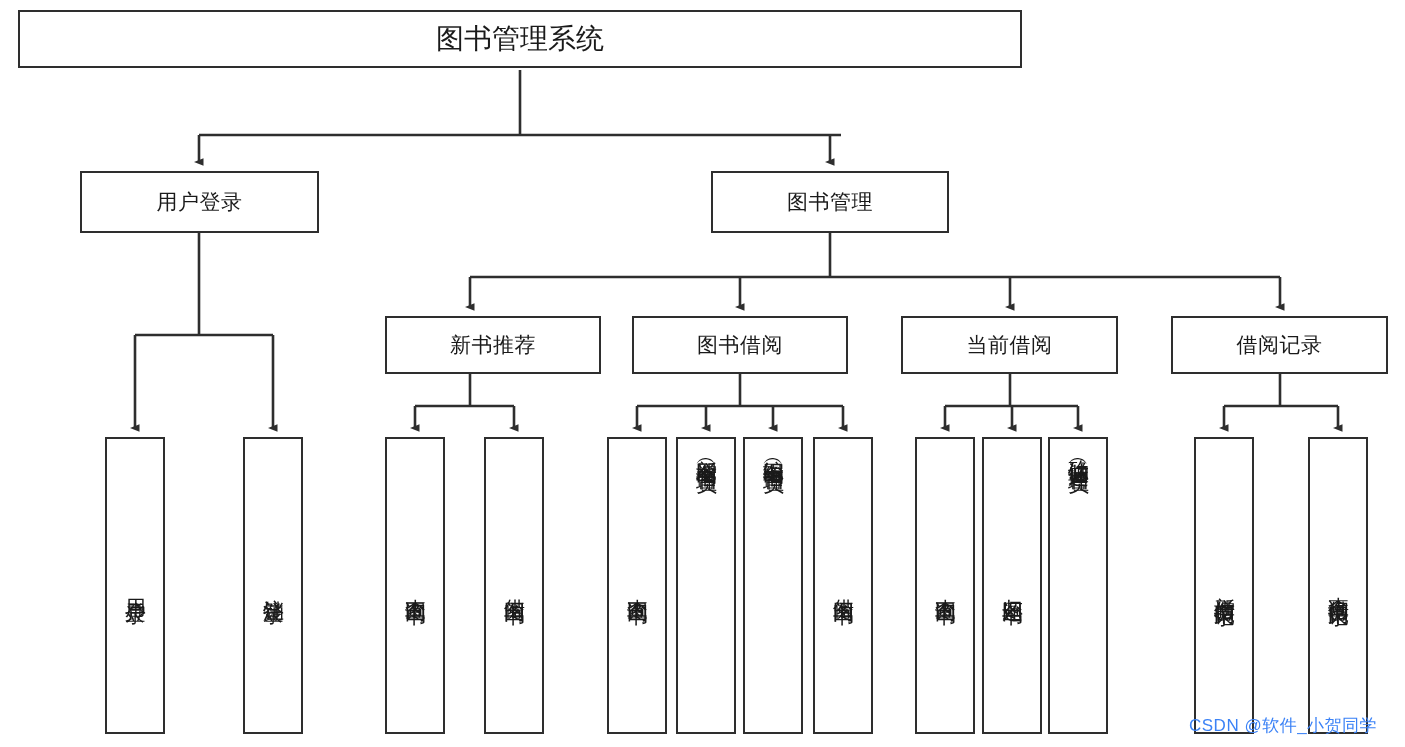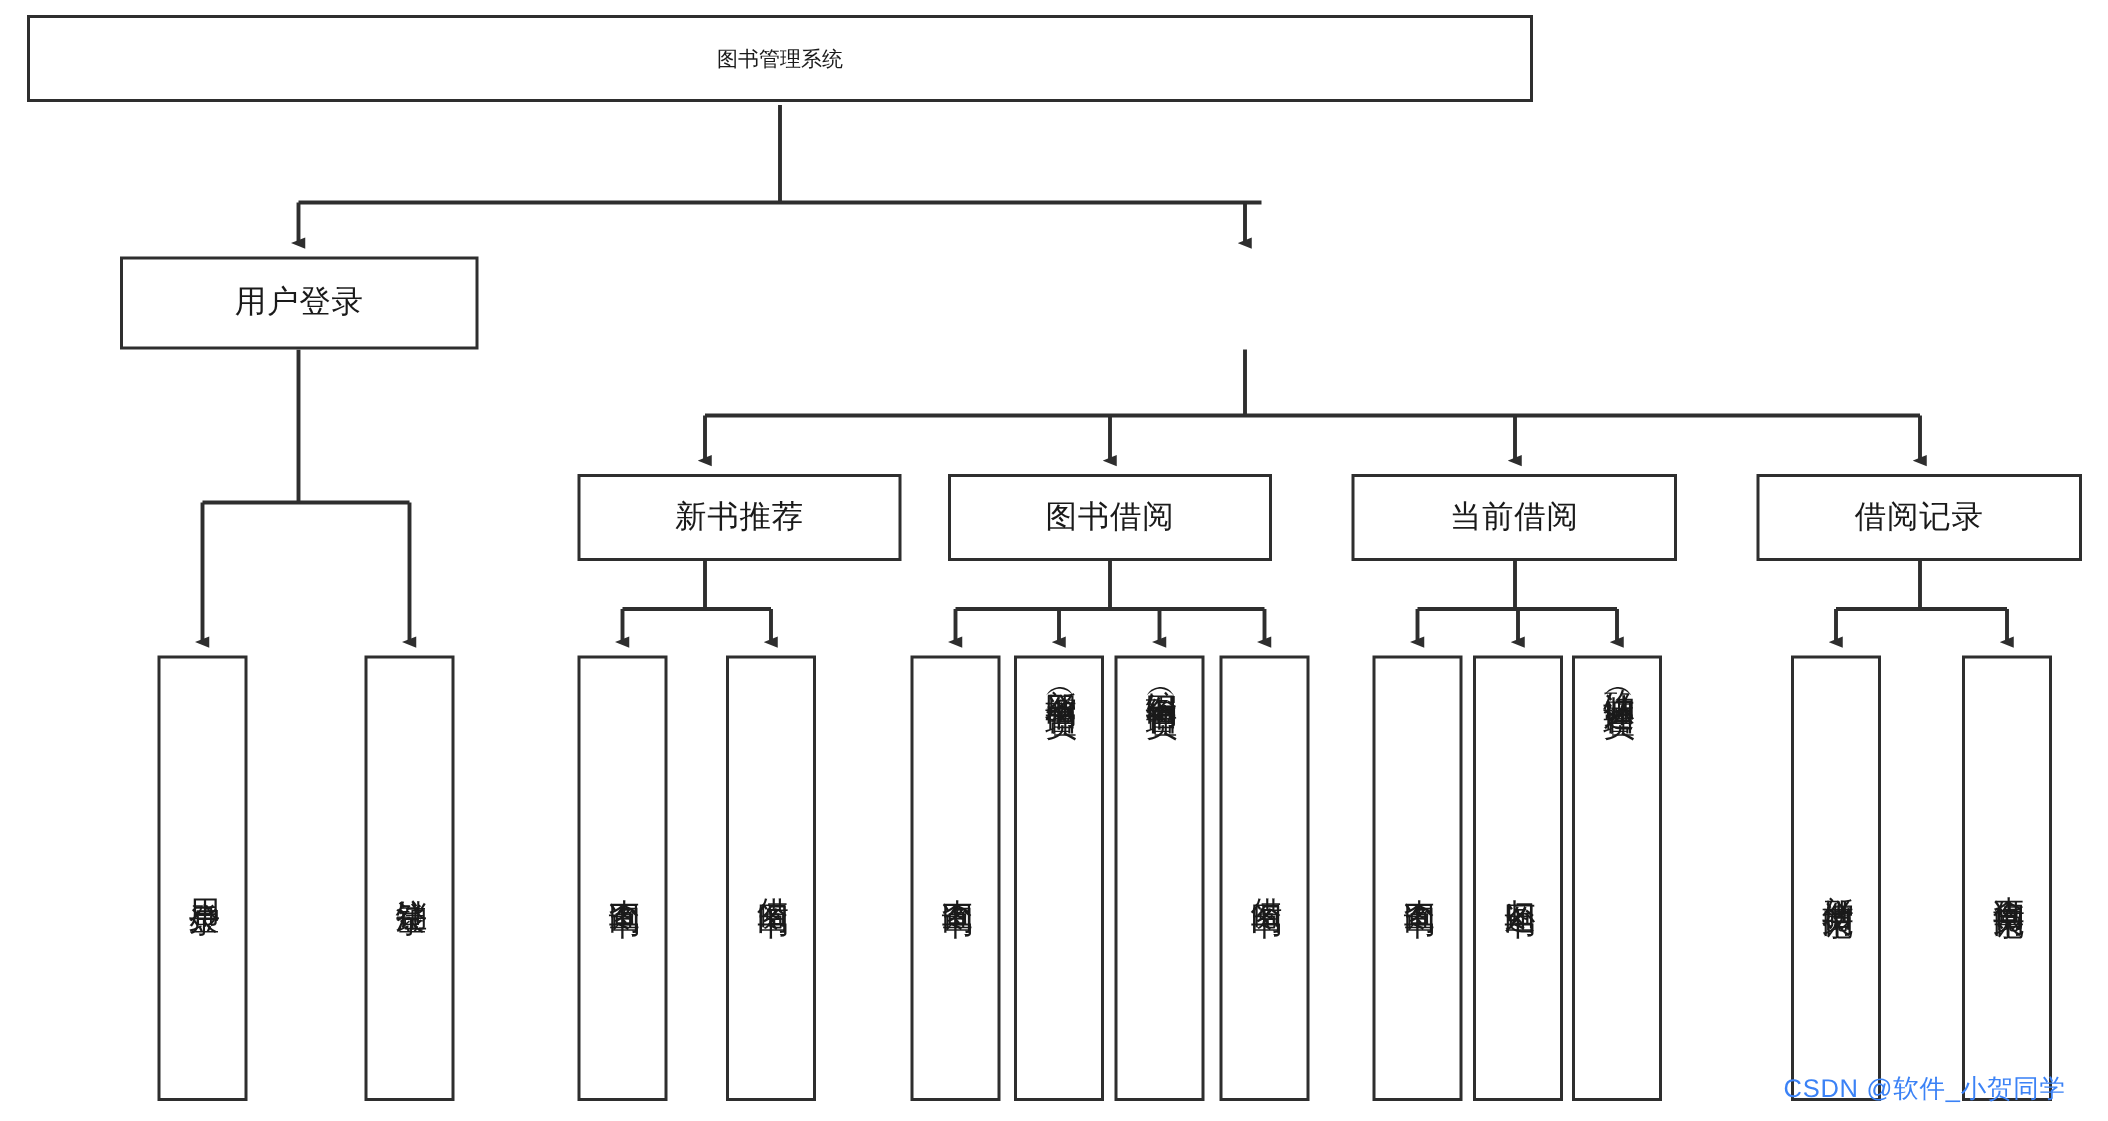--- a/index.html
+++ b/index.html
@@ -34,21 +34,21 @@
     align-items: center;
     justify-content: center;
     color: #1a1a1a;
     line-height: 1.18;
   }
   .node-h {
     font-size: 21px;
     letter-spacing: 0.5px;
   }
   .node-root {
-    font-size: 14px;
+    font-size: 28px;
   }
   .node-v {
     writing-mode: vertical-rl;
     text-orientation: upright;
     font-size: 21px;
     letter-spacing: 2px;
     align-items: center;
     justify-content: center;
     padding-top: 4px;
     padding-bottom: 4px;
@@ -122,20 +122,23 @@
   </svg>
 
   <div class="node node-root" style="left:18px; top:10px; width:1004px; height:58px;">
     <span>图书管理系统</span>
   </div>
 
   <div class="node node-h" style="left:80px; top:171px; width:239px; height:62px;">
     <span>用户登录</span>
   </div>
 
+  <div class="node node-h" style="left:711px; top:171px; width:238px; height:62px;">
+    <span>图书管理</span>
+  </div>
 
   <div class="node node-h" style="left:362px; top:316px; width:216px; height:58px;margin-left:23px;">
     <span>新书推荐</span>
   </div>
 
   <div class="node node-h" style="left:632px; top:316px; width:216px; height:58px;">
     <span>图书借阅</span>
   </div>
 
   <div class="node node-h" style="left:901px; top:316px; width:217px; height:58px;">

